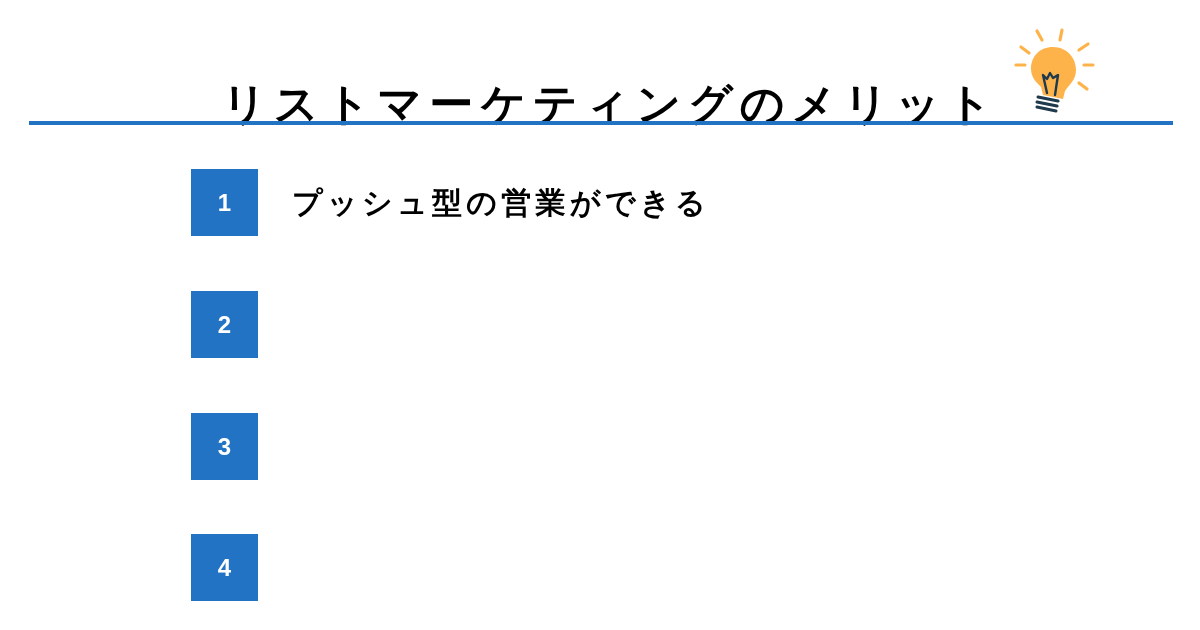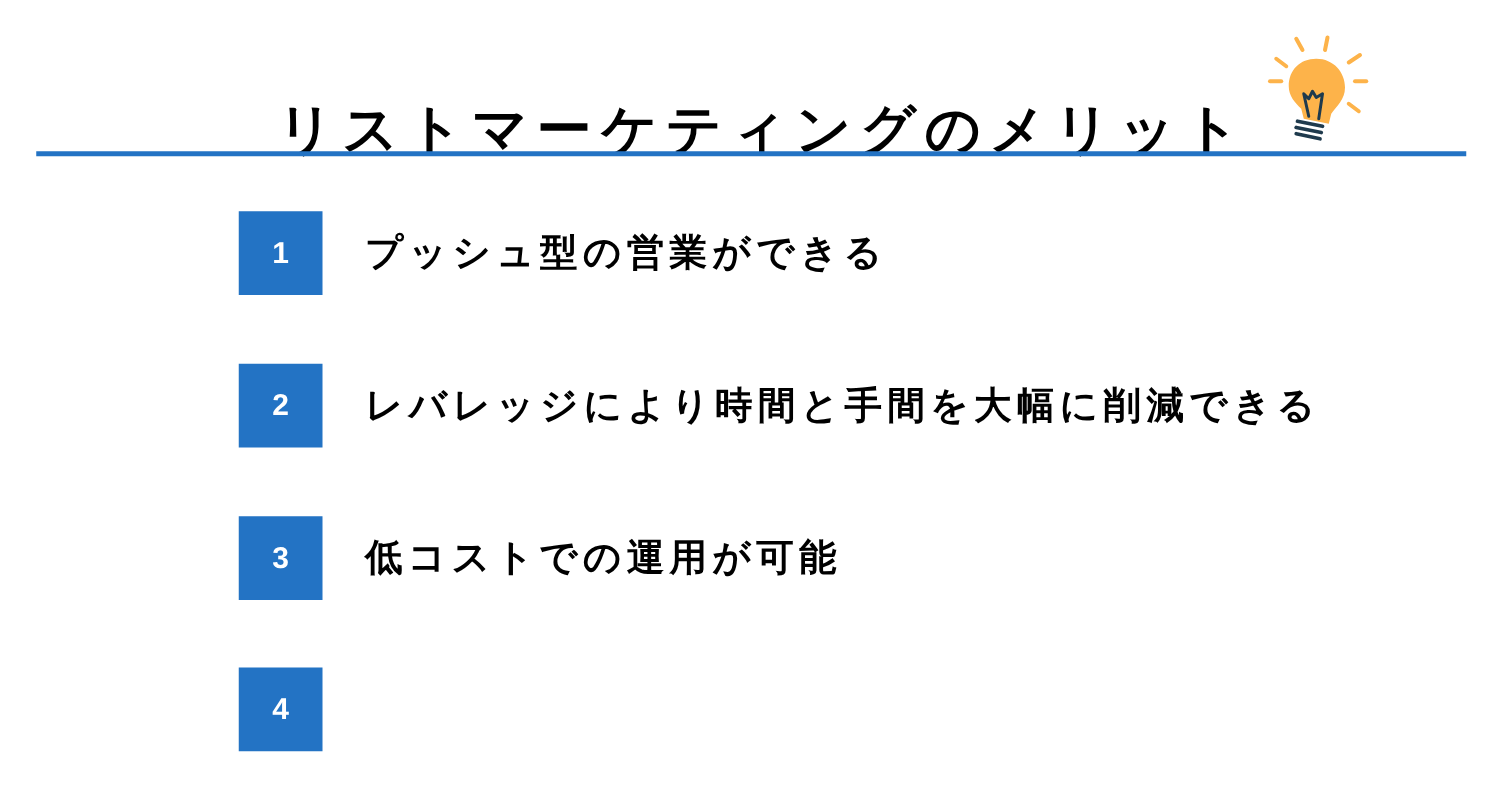--- a/index.html
+++ b/index.html
@@ -127,23 +127,21 @@
 
 <div class="rule" style="background:#2373C4;"></div>
 
 <div class="item" style="top:169px;">
   <div class="num-box" style="background:#2373C4;">1</div>
   <div class="item-text">プッシュ型の営業ができる</div>
 </div>
 
 <div class="item" style="top:291px;">
   <div class="num-box" style="background:#2373C4;">2</div>
-  <div class="item-text">レバレッジにより時間と手間を大幅に削減できる</div>
 </div>
 
 <div class="item" style="top:413px;">
   <div class="num-box" style="background:#2373C4;">3</div>
-  <div class="item-text">低コストでの運用が可能</div>
 </div>
 
 <div class="item" style="top:534px;">
   <div class="num-box" style="background:#2373C4;">4</div>
 </div>
 
 </body></html>

